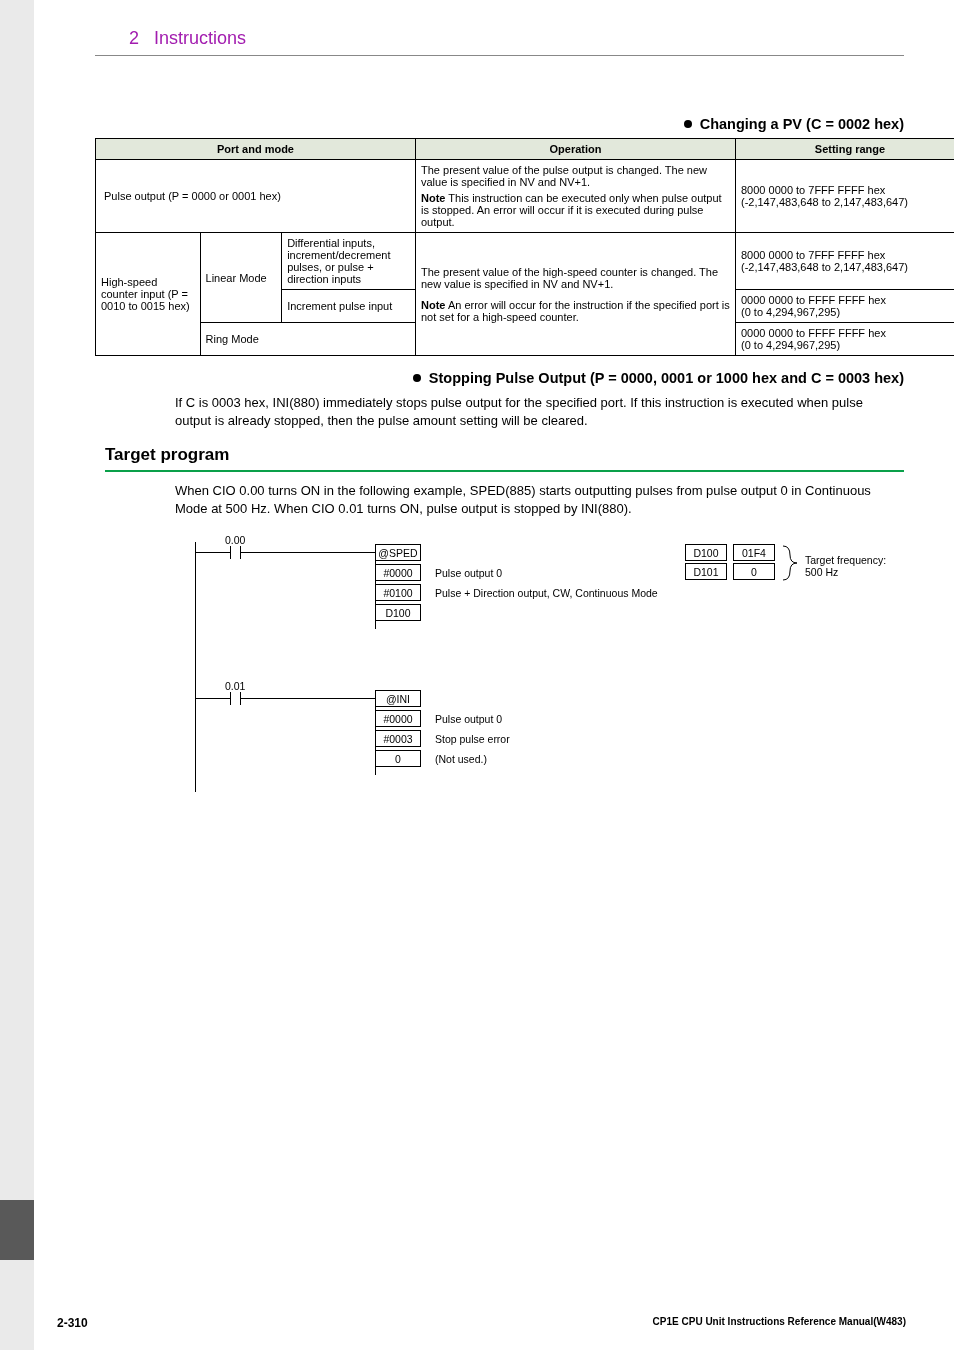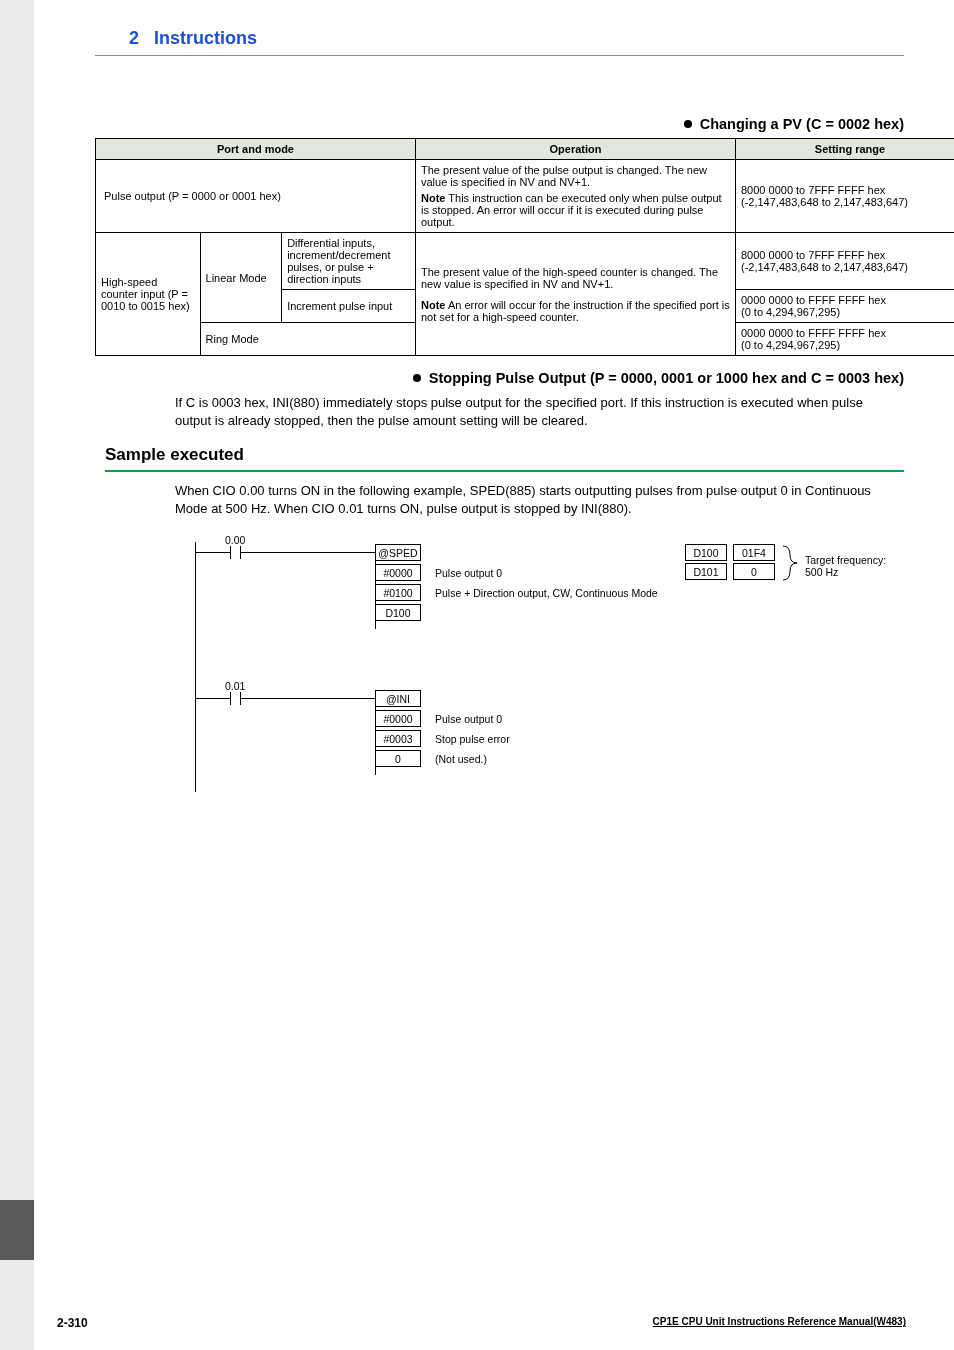--- a/index.html
+++ b/index.html
@@ -26,23 +26,23 @@
     width: 34px;
     height: 60px;
     background: #595959;
   }
   .content {
     margin-left: 45px;
     padding: 28px 50px 50px 50px;
   }
   .page-header {
     font-size: 18px;
-    color: #1d4ed8;
+    color: #a21caf;
     margin: 0 0 6px 34px;
-    font-weight: bold;
+    font-weight: normal;
   }
   .hr-top { border: none; border-top: 1px solid #888; margin: 0 0 60px 0; }
   .bullet-h {
     font-size: 14.5px;
     font-weight: bold;
     margin: 12px 0 6px 10px;
     display: flex;
     align-items: center;
     gap: 8px;
     justify-content: flex-end;
@@ -99,21 +99,21 @@
   .brace-svg { position:absolute; }
   .contact-gap { position:absolute; width:10px; height:1px; background:#fff; }
   .contact-v { position:absolute; width:1px; height:13px; background:#000; }
   .footer {
     position:absolute;
     left: 57px; right: 48px; bottom: 20px;
     display:flex; justify-content:space-between; align-items:flex-start;
     font-size:11px;
   }
   .footer .pn { font-weight:bold; font-size: 12px; }
-  .footer .doc { font-size:10px; font-weight:bold;text-decoration:underline; }
+  .footer .doc { font-size:10px; font-weight:bold; }
 </style>
 </head>
 <body>
 
 <div class="sidebar">
   <div class="sidebar-mark"></div>
 </div>
 
 <div class="content">
   <div class="page-header">
@@ -180,21 +180,21 @@
       </tr>
     </tbody>
   </table>
 
   <div class="bullet-h" style="margin-top:14px">
     <span class="dot"></span>
     <span>Stopping Pulse Output (P = 0000, 0001 or 1000 hex and C = 0003 hex)</span>
   </div>
   <div class="body-indent">If C is 0003 hex, INI(880) immediately stops pulse output for the specified port. If this instruction is executed when pulse output is already stopped, then the pulse amount setting will be cleared.</div>
 
-  <div class="h2-sample">Sample executed</div>
+  <div class="h2-sample">Target program</div>
   <div class="body-indent">When CIO 0.00 turns ON in the following example, SPED(885) starts outputting pulses from pulse output 0 in Continuous Mode at 500 Hz. When CIO 0.01 turns ON, pulse output is stopped by INI(880).</div>
 
   <div class="ladder-wrap">
     <div class="rail" style="height:250px"></div>
 
     <div class="cio-lbl" style="left:80px;top:2px">0.00</div>
     <div class="hline" style="left:50px;top:20px;width:180px"></div>
     <div class="contact-gap" style="left:85px;top:20px"></div>
     <div class="contact-v" style="left:85px;top:14px"></div>
     <div class="contact-v" style="left:95px;top:14px"></div>

